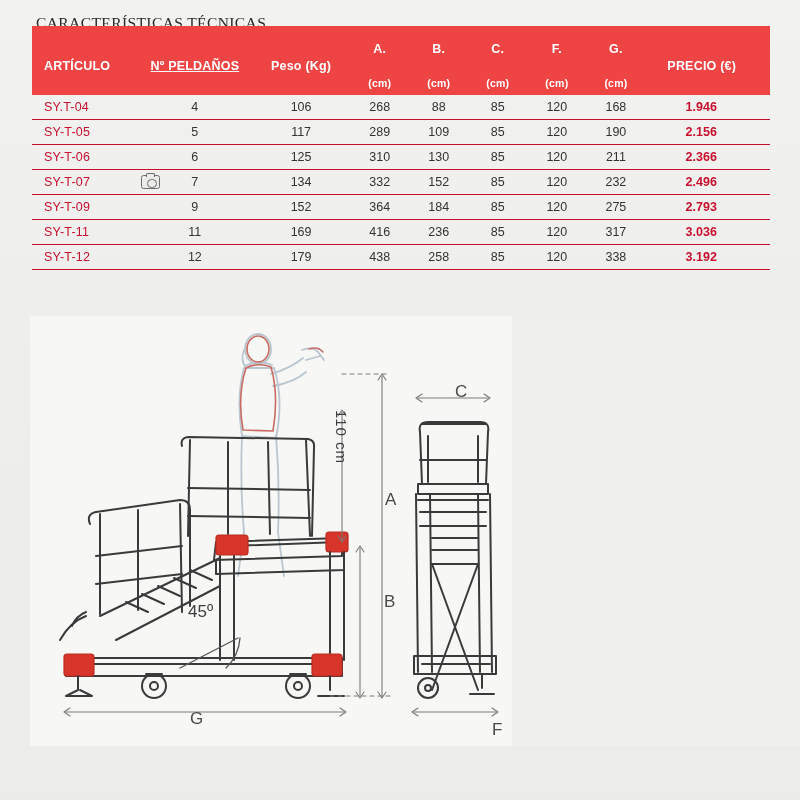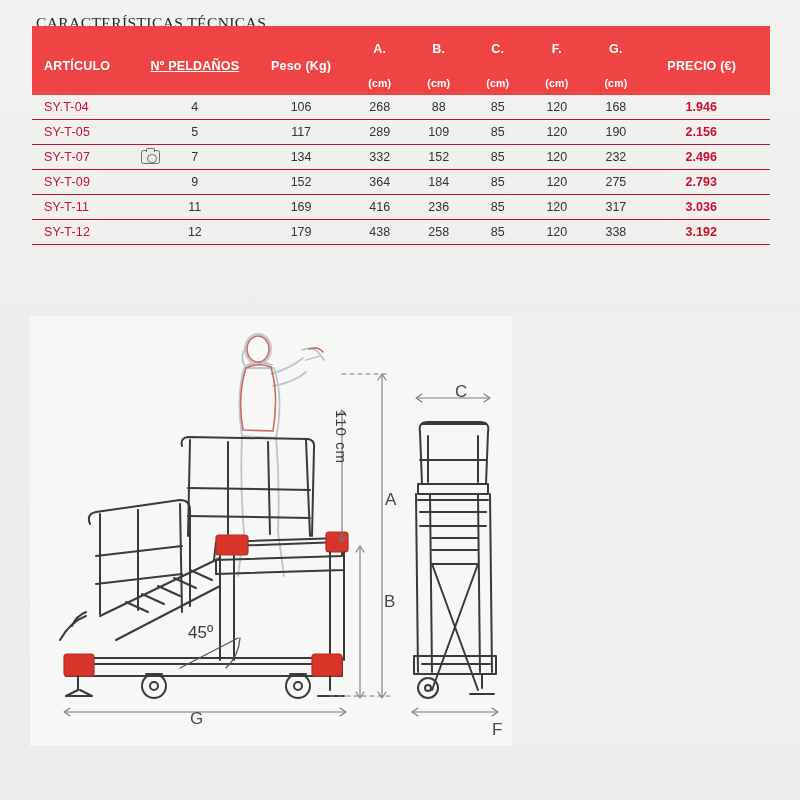--- a/index.html
+++ b/index.html
@@ -153,21 +153,21 @@
   .dim-G { left: 190px; top: 709px; font-size: 17px; }
   .dim-C { left: 455px; top: 382px; font-size: 17px; }
   .dim-F { left: 492px; top: 720px; font-size: 17px; }
   .dim-110 {
     left: 333px; top: 410px;
     font-size: 15px;
     writing-mode: vertical-rl;
     letter-spacing: 1px;
     color: #3d3d3d;
   }
-  .dim-45 { left: 188px; top: 602px; font-size: 17px; color: #3d3d3d; margin-top: 21px; }
+  .dim-45 { left: 188px; top: 602px; font-size: 17px; color: #3d3d3d; }
 </style>
 </head>
 <body>
 
 <div class="scan"></div>
 
 <div class="doc-title">CARACTERÍSTICAS TÉCNICAS</div>
 
 <div class="table-wrap">
   <table class="spec">
@@ -199,20 +199,31 @@
       <tr>
         <td class="art">SY-T-05</td>
         <td>5</td>
         <td>117</td>
         <td>289</td>
         <td>109</td>
         <td>85</td>
         <td>120</td>
         <td>190</td>
         <td class="price">2.156</td>
+      </tr>
+      <tr>
+        <td class="art">SY-T-06</td>
+        <td>6</td>
+        <td>125</td>
+        <td>310</td>
+        <td>130</td>
+        <td>85</td>
+        <td>120</td>
+        <td>211</td>
+        <td class="price">2.366</td>
       </tr>
       <tr>
         <td class="art">
           <span>SY-T-07</span>
           <span class="cam-icon"></span>
         </td>
         <td>7</td>
         <td>134</td>
         <td>332</td>
         <td>152</td>

